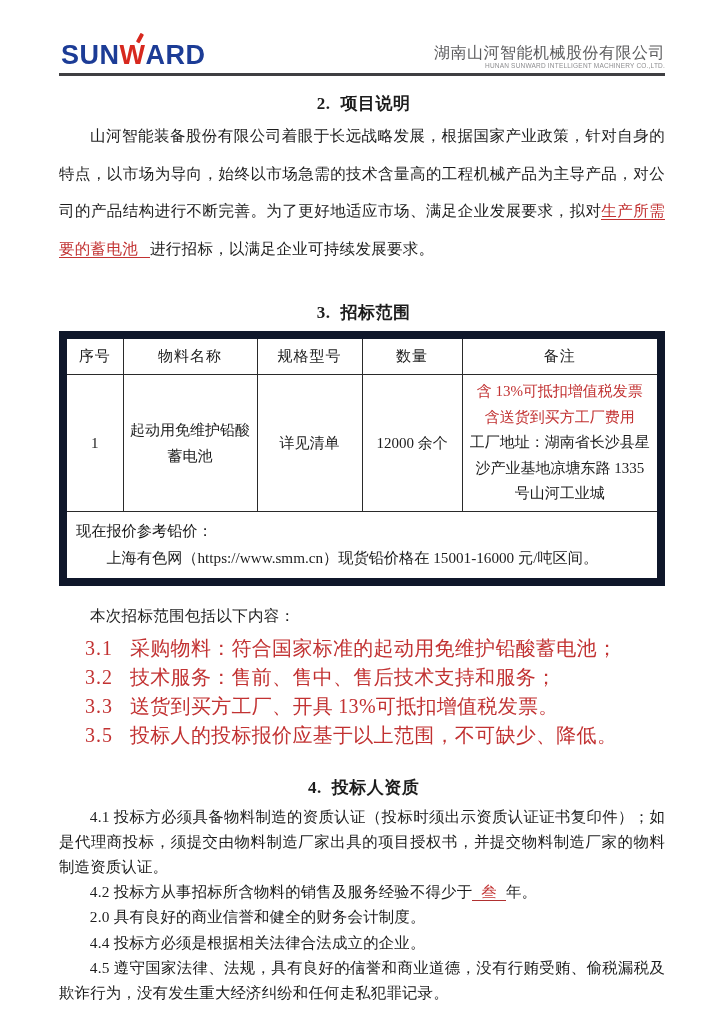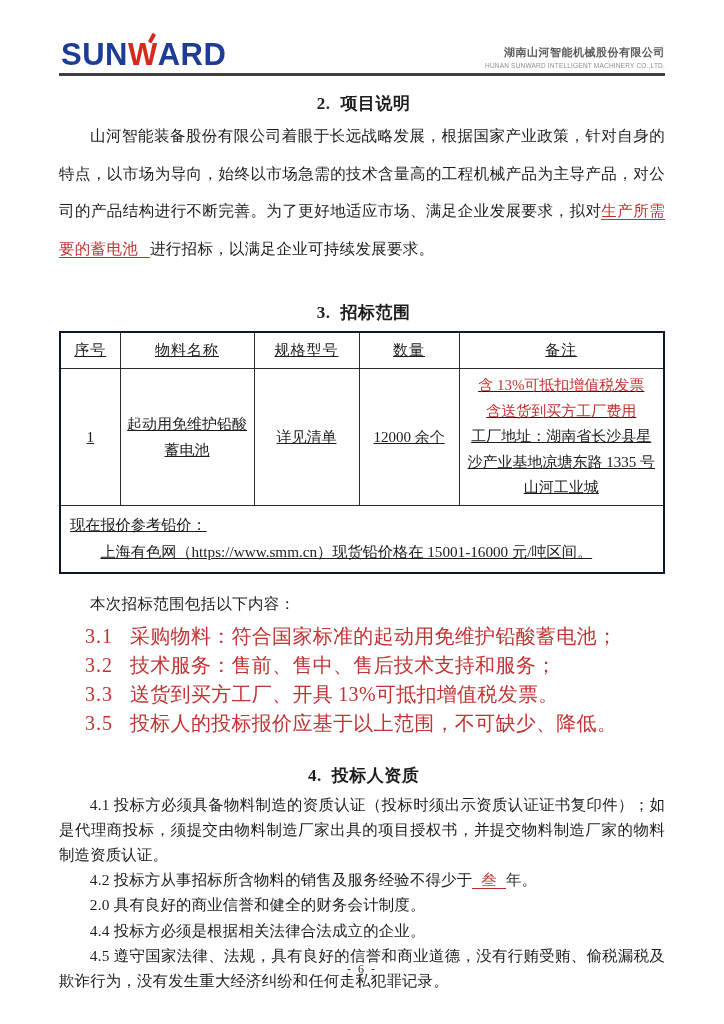--- a/index.html
+++ b/index.html
@@ -9,51 +9,51 @@
     overflow:hidden;
   }
   
   .header {
     margin:0 59px; padding-top:40px; padding-bottom:3px;
     display:flex; justify-content:space-between; align-items:flex-end;
     border-bottom:3px solid #3f3f42;
   }
   .logo {
     font-family:"Liberation Sans","DejaVu Sans",sans-serif;
-    font-weight:bold; font-size:31px; letter-spacing:0.5px; line-height:30px;
+    font-weight:bold; font-size:27px; letter-spacing:0.5px; line-height:30px;
     position:relative; padding-left:2px;
   }
   .logo-sun,.logo-ard { color:#1c3c96; }
   .logo-w { color:#d7281e; position:relative; display:inline-block; }
   .logo-accent {
     position:absolute; top:-7px; right:4px; width:3.5px; height:10px;
     background:#d7281e; transform:rotate(28deg); border-radius:1px;
   }
   .company { text-align:right; font-family:"Liberation Sans","DejaVu Sans",sans-serif; }
-  .company-cn { font-size:11px; font-weight:bold; color:#5c5c5e; letter-spacing:0.5px; line-height:15px; }
+  .company-cn { font-size:16px; font-weight:normal; color:#5c5c5e; letter-spacing:0.5px; line-height:15px; }
   .company-en { font-size:6.5px; color:#8d8d8f; letter-spacing:0.2px; margin-top:2px; line-height:8px; }
   
   .content { margin:0 59px; }
   .sec-heading { font-size:17px; font-weight:bold; margin:16px 0 0 3px; letter-spacing:0.5px;text-align:center; }
   .sec-heading .h-no { margin-right:10px; }
   .para2 {
     font-size:15.5px; line-height:37.5px; text-align:justify;
     text-indent:2em; margin-top:2px; letter-spacing:0.3px;
   }
   .red-underline {
     color:#c23232; border-bottom:1.5px solid #c23232; padding-right:12px;
   }
   .heading-3 { margin-top:34px; }
   
   table.scope {
     width:100%; border-collapse:collapse; margin-top:7px;
     font-size:15px; table-layout:fixed;
   }
   table.scope th, table.scope td { border:1px solid #2a2a2a; }
-  table.scope { border:2px solid #0f172a;text-decoration:underline; }
+  table.scope { border:8px solid #0f172a; }
   table.scope th {
     font-weight:normal; height:33px; text-align:center; vertical-align:middle;
     letter-spacing:1px;
   }
   td.c-center { text-align:center; vertical-align:middle; height:126px; line-height:26px; }
   td.c-remark { text-align:center; vertical-align:middle; padding:4px 7px; line-height:25.5px; }
   .remark-red { color:#c23232; }
   .remark-black { color:#1c1c1c; text-align:center; }
   td.table-note {
     border-top:2px solid #2a2a2a; padding:5px 9px 7px 9px; line-height:27px;

